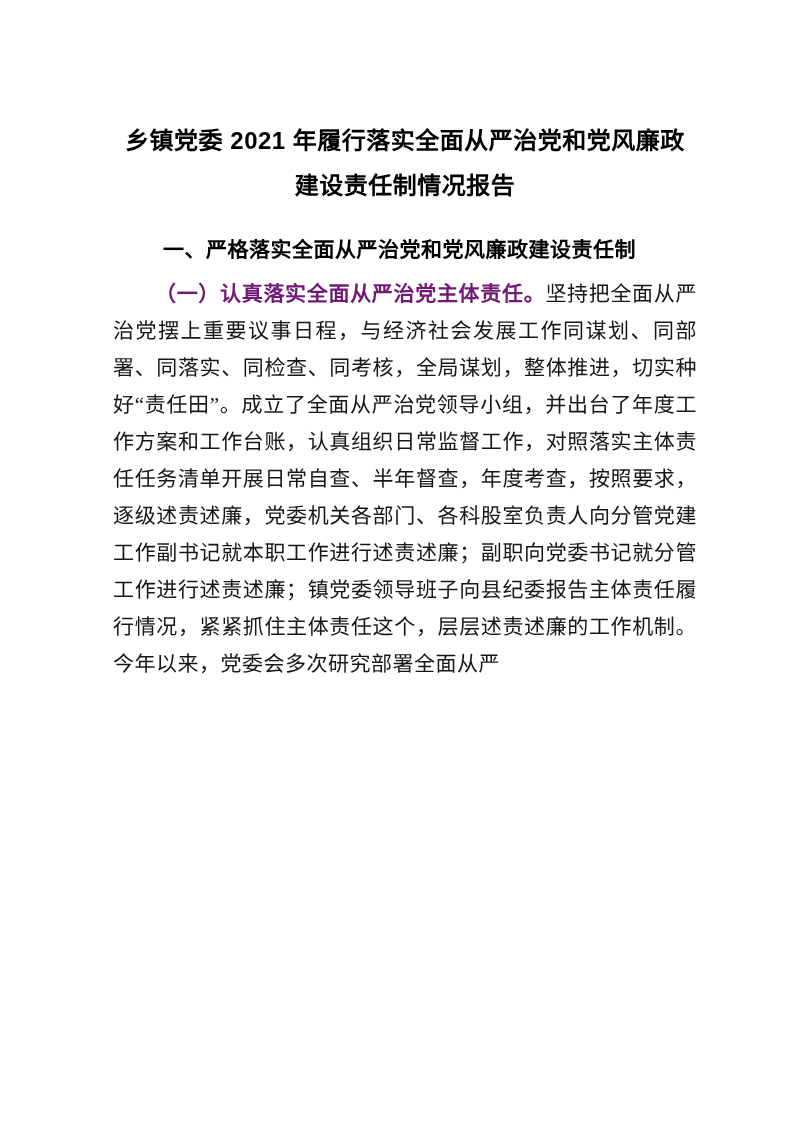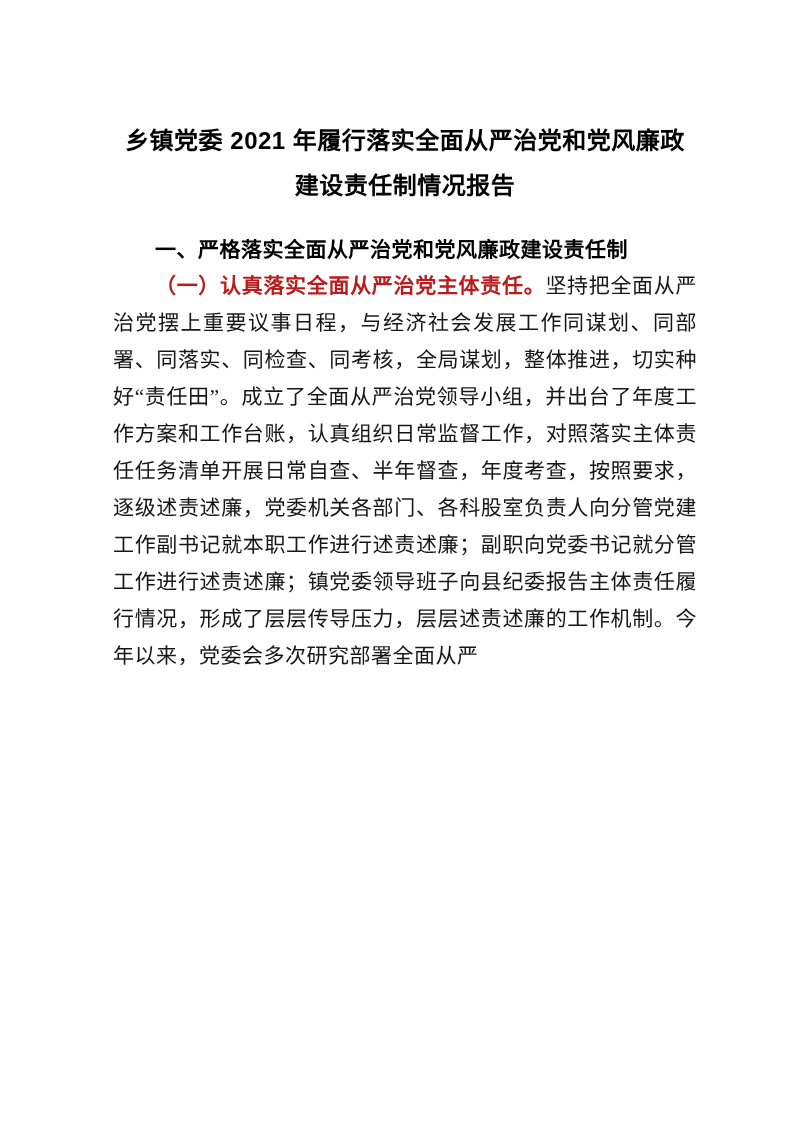--- a/index.html
+++ b/index.html
@@ -39,34 +39,34 @@
     color: #161616;
     letter-spacing: 0.5px;
   }
   .section-heading {
     font-family: "Liberation Sans", "DejaVu Sans", sans-serif;
     font-weight: 700;
     font-size: 21px;
     line-height: 37px;
     text-indent: 42px;
     text-align: left;
-    margin: 0;
+    margin: 8px;
     color: #000000;
     letter-spacing: 0.5px;
   }
   .kai-lead {
     font-weight: 700;
-    color: #b91c1c;
+    color: #701a75;
   }
 </style>
 </head>
 <body>
 
 <div class="page">
 
   <h1 class="doc-title">乡镇党委 2021 年履行落实全面从严治党和党风廉政建设责任制情况报告</h1>
 
 
   <h2 class="section-heading">一、严格落实全面从严治党和党风廉政建设责任制</h2>
 
-  <p class="body-text"><span class="kai-lead">（一）认真落实全面从严治党主体责任。</span><span>坚持把全面从严治党摆上重要议事日程，与经济社会发展工作同谋划、同部署、同落实、同检查、同考核，全局谋划，整体推进，切实种好“责任田”。成立了全面从严治党领导小组，并出台了年度工作方案和工作台账，认真组织日常监督工作，对照落实主体责任任务清单开展日常自查、半年督查，年度考查，按照要求，逐级述责述廉，党委机关各部门、各科股室负责人向分管党建工作副书记就本职工作进行述责述廉；副职向党委书记就分管工作进行述责述廉；镇党委领导班子向县纪委报告主体责任履行情况，形成了层层传导压力，层层述责述廉的工作机制。今年以来，党委会多次研究部署全面从严</span></p>
+  <p class="body-text"><span class="kai-lead">（一）认真落实全面从严治党主体责任。</span><span>坚持把全面从严治党摆上重要议事日程，与经济社会发展工作同谋划、同部署、同落实、同检查、同考核，全局谋划，整体推进，切实种好“责任田”。成立了全面从严治党领导小组，并出台了年度工作方案和工作台账，认真组织日常监督工作，对照落实主体责任任务清单开展日常自查、半年督查，年度考查，按照要求，逐级述责述廉，党委机关各部门、各科股室负责人向分管党建工作副书记就本职工作进行述责述廉；副职向党委书记就分管工作进行述责述廉；镇党委领导班子向县纪委报告主体责任履行情况，紧紧抓住主体责任这个，层层述责述廉的工作机制。今年以来，党委会多次研究部署全面从严</span></p>
 
 </div>
 
 </body></html>

